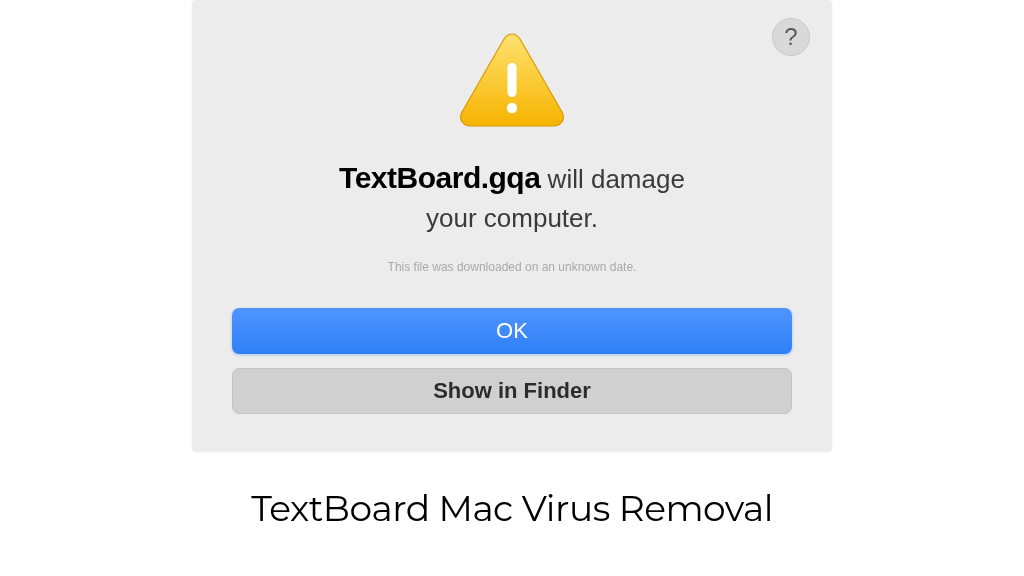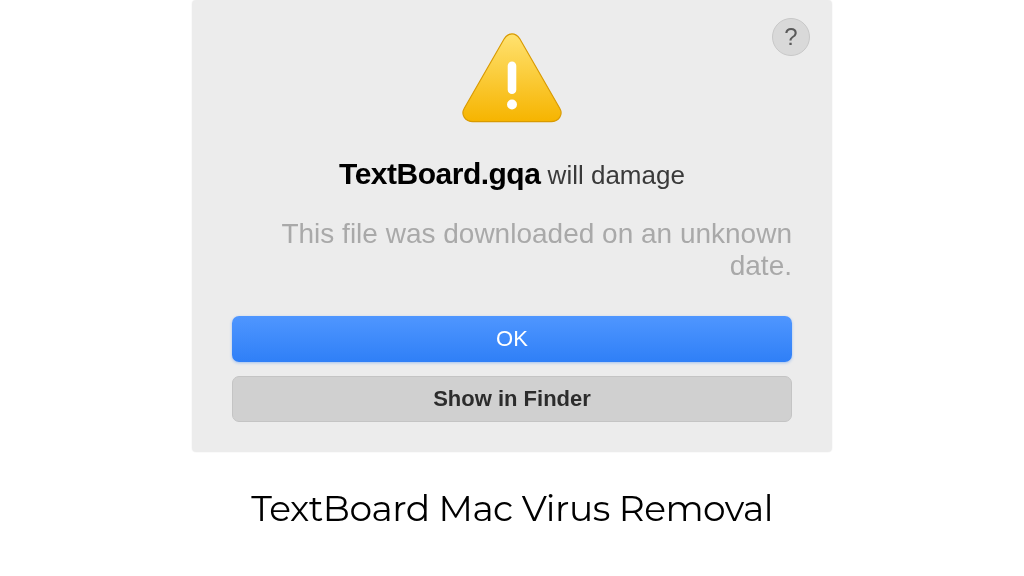--- a/index.html
+++ b/index.html
@@ -68,23 +68,23 @@
       color: #3a3a3a;
     }
     .msg-line2 {
       font-weight: 500;
       font-size: 26px;
       color: #3a3a3a;
       margin-top: 2px;
     }
     .sub {
       margin-top: 24px;
-      font-size: 28px;
+      font-size: 12px;
       color: #a9a9a9;
-      text-align: right;
+      text-align: left;
       filter: blur(0.5px);
     }
     .btn-group {
       margin-top: 34px;
       width: 100%;
       display: flex;
       flex-direction: column;
       gap: 14px;
     }
     .btn {
@@ -136,20 +136,21 @@
     </defs>
     <path d="M55 4 C58 4 61 6 63 9 L105 82 C109 89 104 96 96 96 L14 96 C6 96 1 89 5 82 L47 9 C49 6 52 4 55 4 Z" fill="url(#ygrad)" stroke="#d99a00" stroke-width="1.2"></path>
     <rect x="50.5" y="33" width="9" height="34" rx="4.5" fill="#ffffff"></rect>
     <circle cx="55" cy="78" r="5.2" fill="#ffffff"></circle>
   </svg>
 
   <div class="msg">
     <div>
       <span class="msg-strong">TextBoard.gqa</span><span class="msg-rest"> will damage</span>
     </div>
+    <div class="msg-line2">your computer.</div>
   </div>
 
   <div class="sub">This file was downloaded on an unknown date.</div>
 
   <div class="btn-group">
     <div class="btn btn-primary">
       <span>OK</span>
     </div>
     <div class="btn btn-secondary">
       <span>Show in Finder</span>

